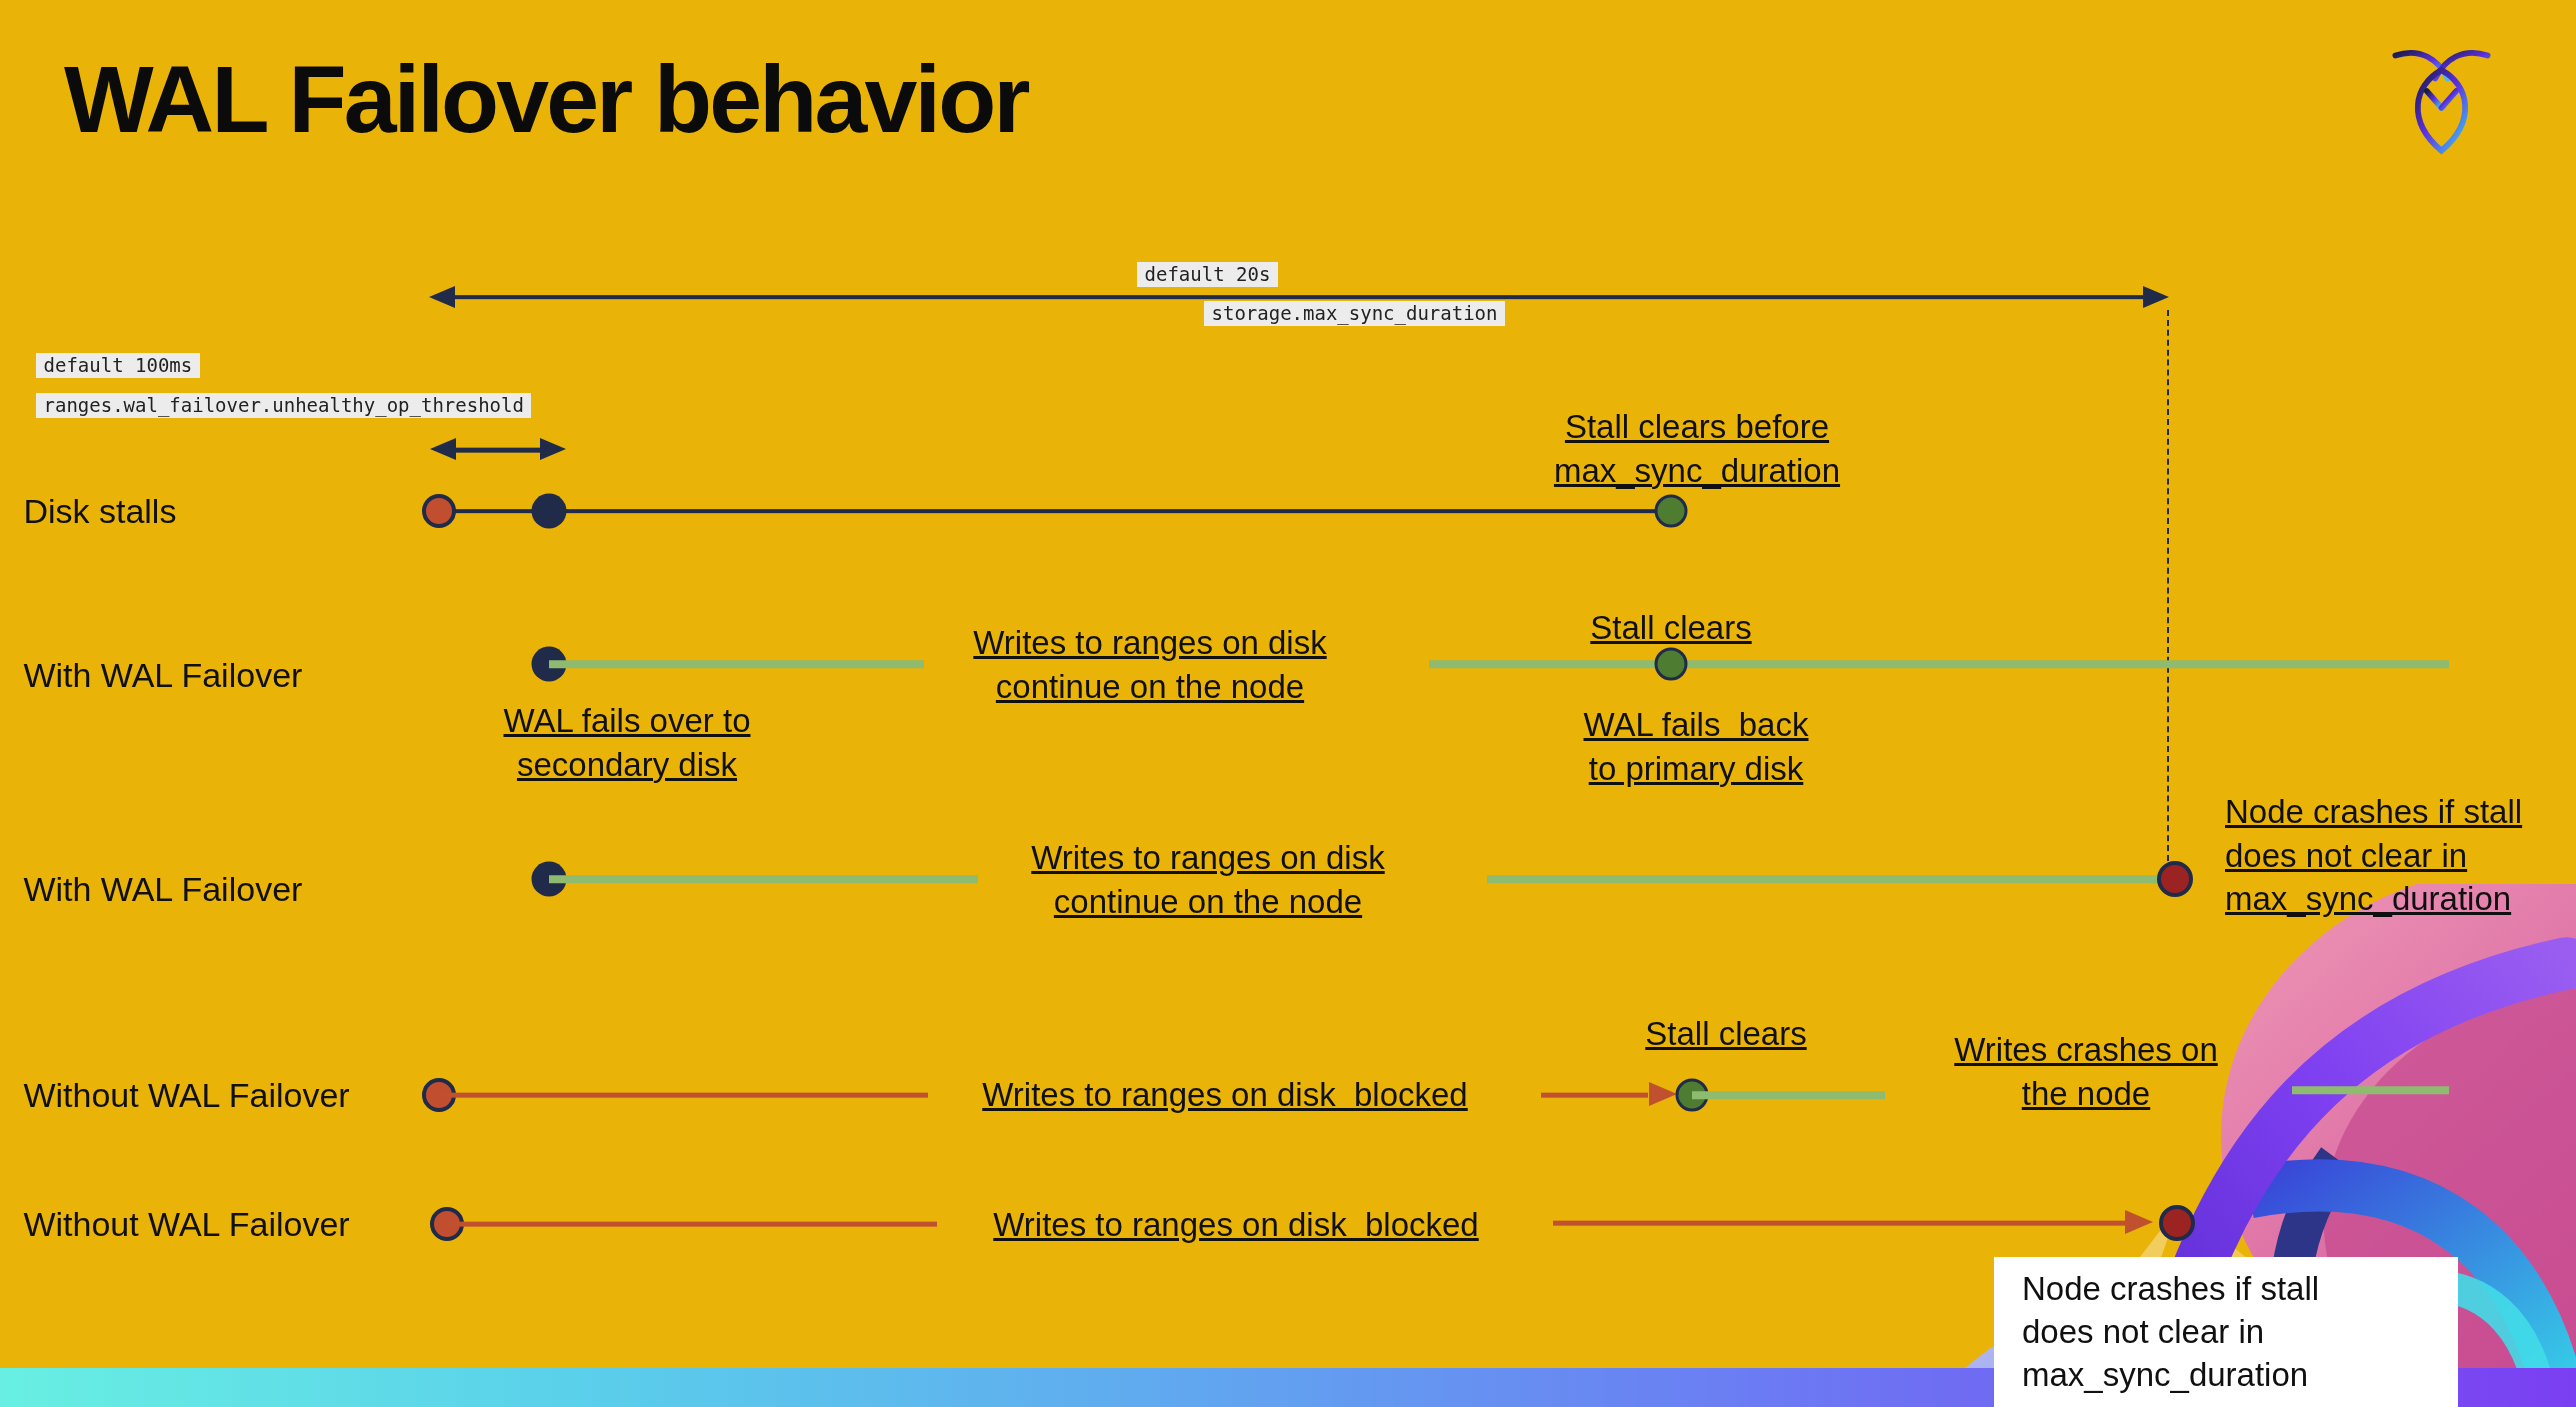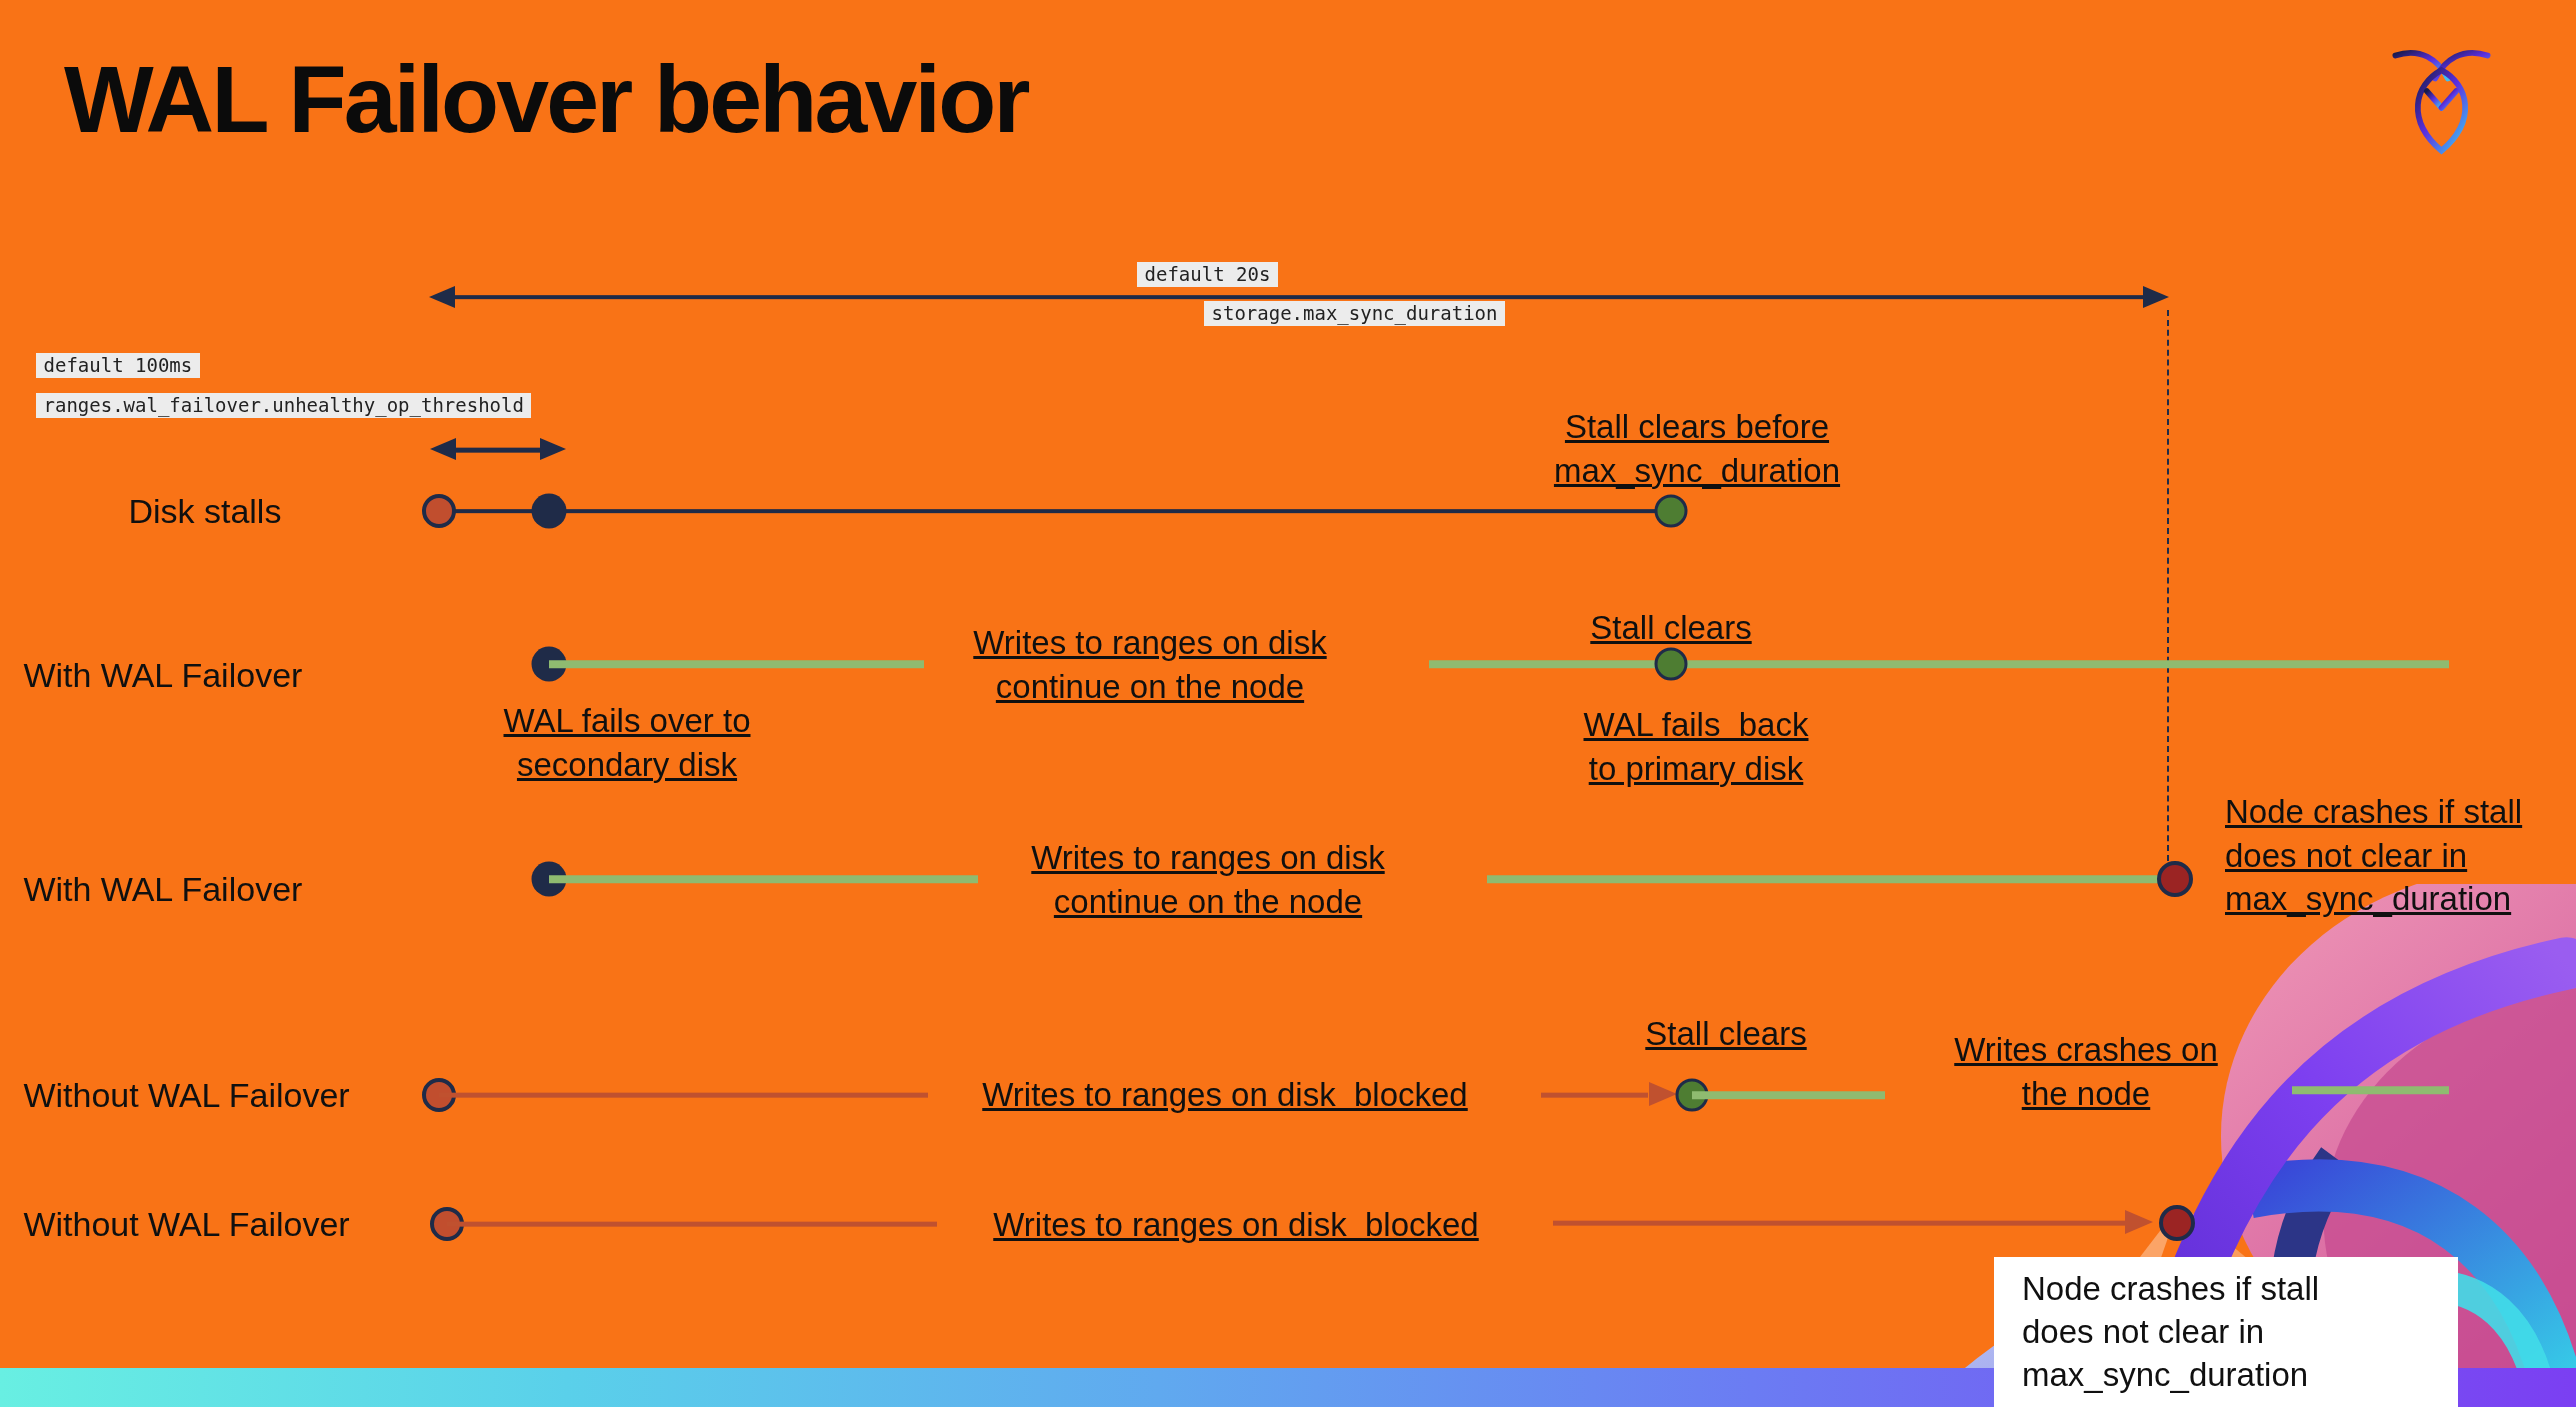--- a/index.html
+++ b/index.html
@@ -1,17 +1,17 @@
 <!DOCTYPE html>
 <html style="font-size:15px"><head>
 <meta charset="utf-8">
 <style>
   html,body{margin:0;padding:0;background:#fff;}
   body{width:2576px;height:1408px;overflow:hidden;font-family:"Liberation Sans",sans-serif;color:#111;}
-  .stage{position:relative;width:2576px;height:1408px;background:#f97316;overflow:hidden;}
+  .stage{position:relative;width:2576px;height:1408px;background:#eab308;overflow:hidden;}
 
   .title{position:absolute;left:64px;top:45px;font-size:95px;font-weight:bold;letter-spacing:-2.8px;color:#0b0b0b;z-index:3;}
 
   .code{position:absolute;font-family:"DejaVu Sans Mono","Liberation Mono",monospace;font-size:19px;line-height:1.12;
         background:#ececec;color:#222;padding:1.9px 7.5px;white-space:pre;z-index:4;}
 
   .rowlab{position:absolute;font-size:34px;color:#101010;transform:translateY(-50%);z-index:3;white-space:pre;}
 
   .cap{position:absolute;font-size:33px;line-height:1.32;color:#101010;z-index:3;}
   .cap .l{display:block;white-space:pre;text-decoration:underline;}
@@ -110,21 +110,21 @@
   <div class="code" style="left:1204px;top:301px;">storage.max_sync_duration</div>
 
   <div class="code" style="left:36px;top:353px;">default 100ms</div>
   <div class="code" style="left:36px;top:393px;">ranges.wal_failover.unhealthy_op_threshold</div>
   <div class="hline navy-line" style="left:451px;top:450px;width:93px;height:4.7px;"></div>
   <div class="tri tri-left-navy" style="left:430px;top:438px;"></div>
   <div class="tri tri-right-navy" style="left:540px;top:438px;"></div>
 
   <div class="dashed-v" style="left:2167px;top:310px;height:551px;"></div>
 
-  <div class="rowlab" style="left:23.4px;width:363px;top:511px;text-align:center;">Disk stalls</div>
+  <div class="rowlab" style="left:23.4px;width:363px;top:511px;text-align:left;">Disk stalls</div>
   <div class="hline navy-line" style="left:439px;top:511px;width:1232px;"></div>
   <div class="dot dot-red" style="left:439px;top:511px;"></div>
   <div class="dot dot-navy" style="left:549px;top:511px;"></div>
   <div class="dot dot-green" style="left:1671px;top:511px;"></div>
   <div class="cap center" style="left:1697px;top:405px;">
     <span class="l">Stall clears before</span>
     <span class="l">max_sync_duration</span>
   </div>
 
   <div class="rowlab" style="left:23.4px;top:675px;">With WAL Failover</div>

